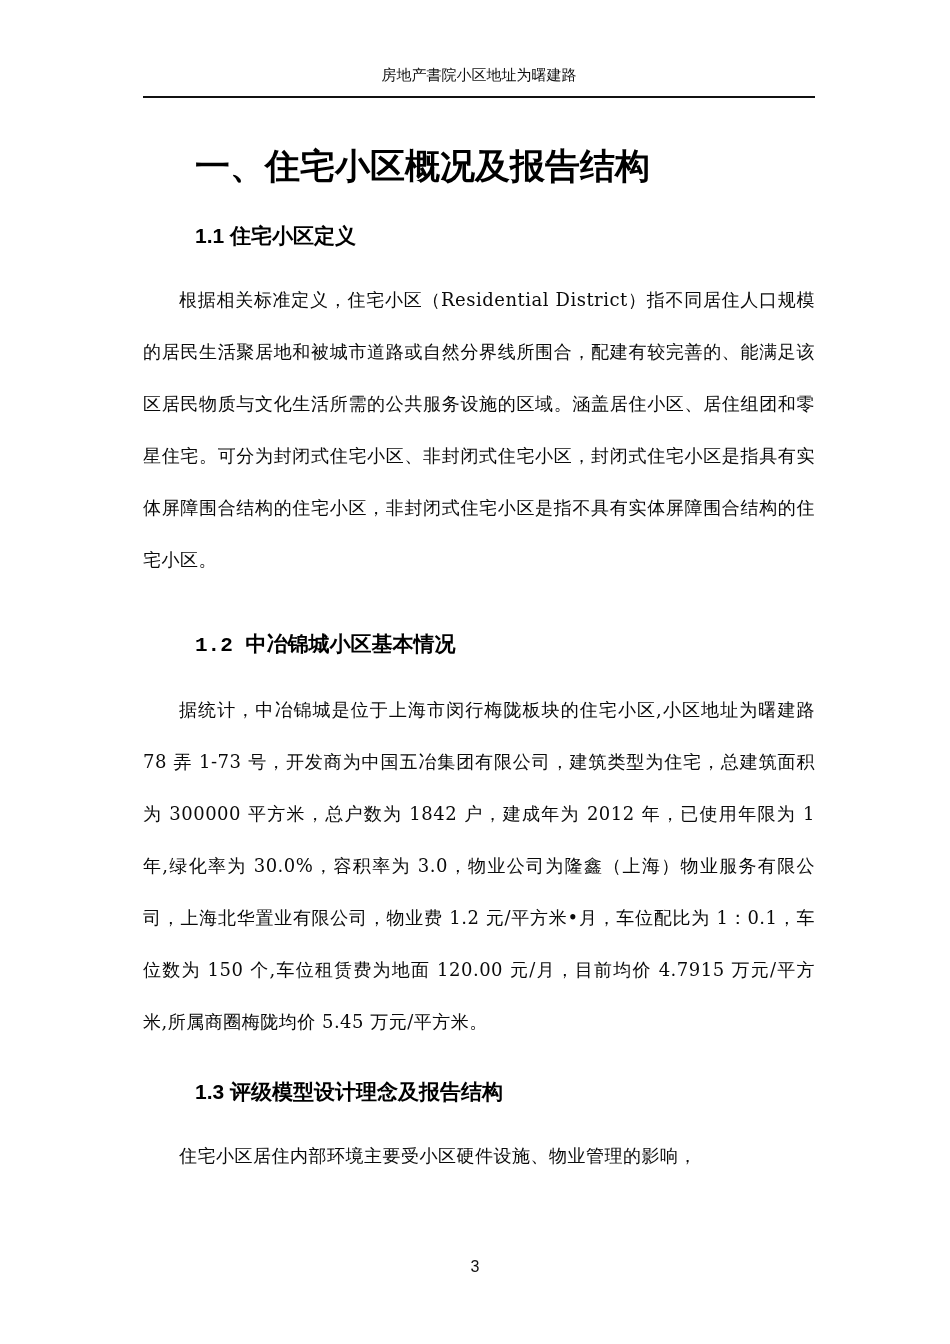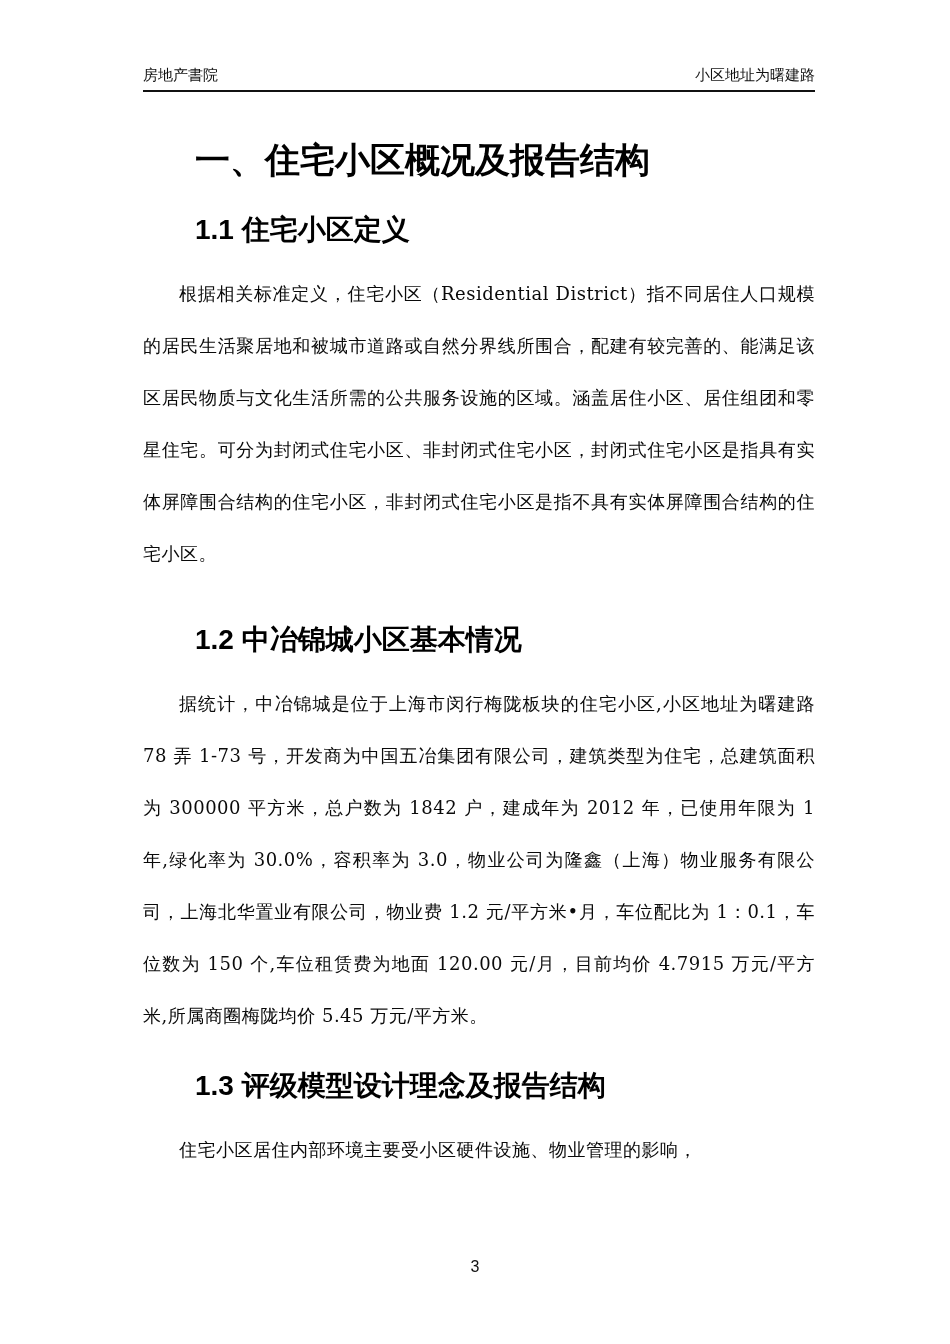--- a/index.html
+++ b/index.html
@@ -16,48 +16,48 @@
     color: #0a0a0a;
     overflow: hidden;
     font-family: "DejaVu Serif", "Liberation Serif", serif;
   }
   .content {
     padding: 0 135px 0 143px;
   }
   
   .doc-header {
     display: flex;
-    justify-content: space-between;
+    justify-content: center;
     align-items: flex-end;
     padding-top: 66px;
-    padding-bottom: 6px;
+    padding-bottom: 12px;
     border-bottom: 2px solid #111111;
     font-family: "Liberation Sans", "DejaVu Sans", sans-serif;
     font-size: 15px;
     line-height: 18px;
     color: #111111;
   }
   
   .h1 {
     margin: 50px 0 0 52px;
     font-family: "Liberation Sans", "DejaVu Sans", sans-serif;
     font-weight: bold;
     font-size: 35px;
     line-height: 36px;
     color: #000000;
   }
   .h2 {
     margin: 36px 0 0 52px;
     font-family: "Liberation Sans", "DejaVu Sans", sans-serif;
     font-weight: bold;
-    font-size: 28px;
+    font-size: 21px;
     line-height: 32px;
     color: #000000;
   }
-  .h2.s12 { margin-top: 44px; }
+  .h2.s12 { margin-top: 44px; font-family: Liberation Mono, monospace; }
   .h2.s13 { margin-top: 28px; }
   
   .para {
     margin: 22px 0 0 0;
     font-size: 18px;
     line-height: 52px;
     text-align: justify;
     text-justify: inter-ideograph;
     text-indent: 2em;
     color: #0a0a0a;

